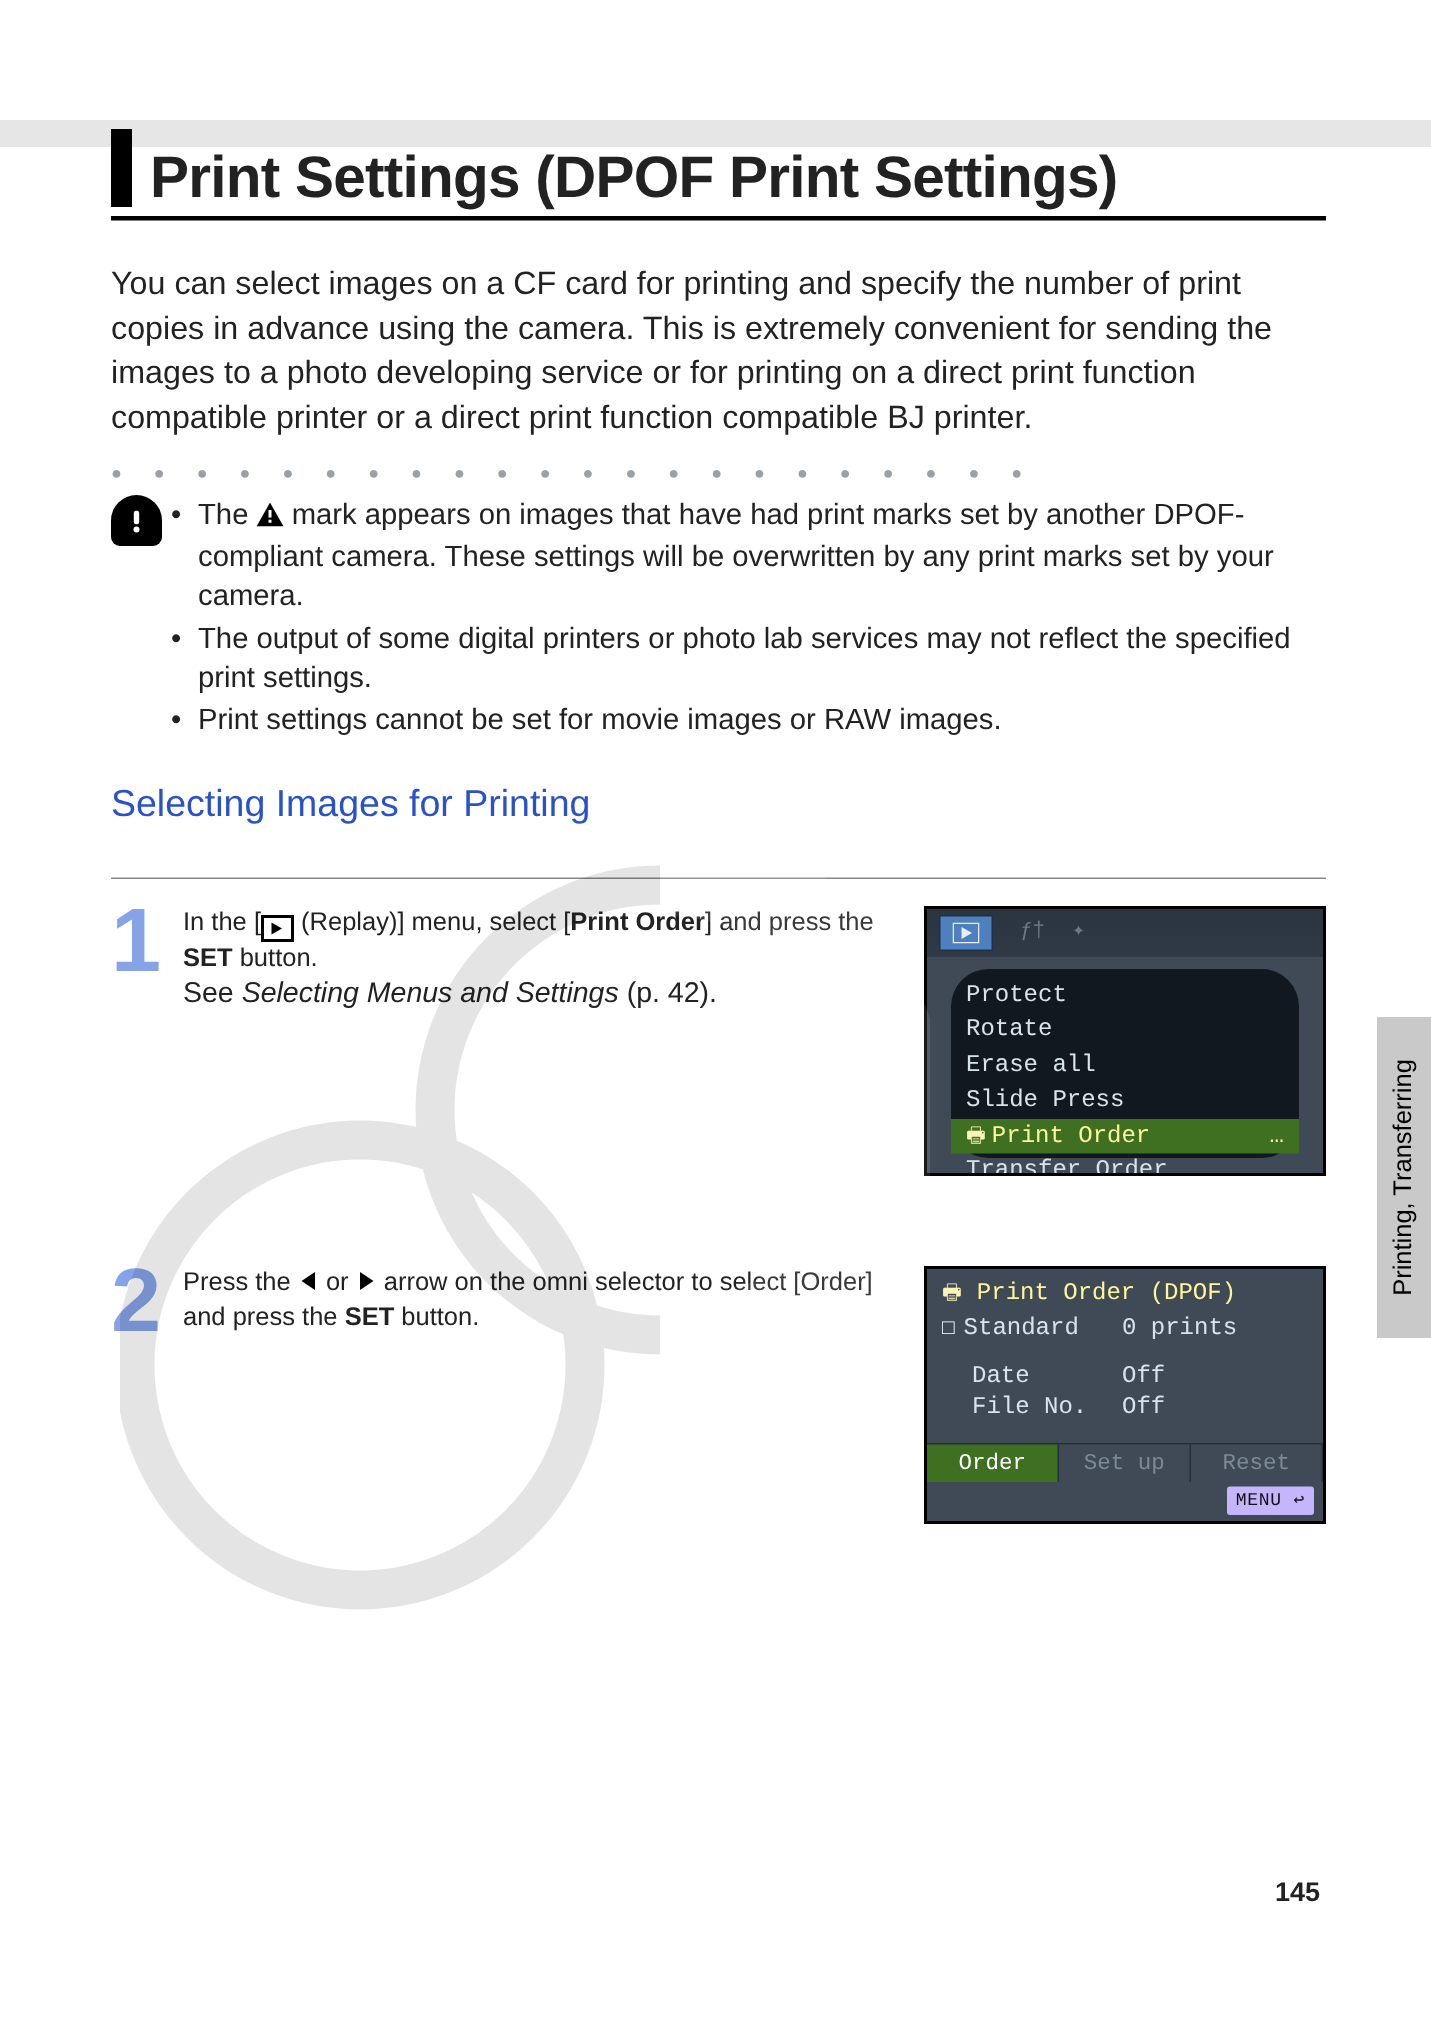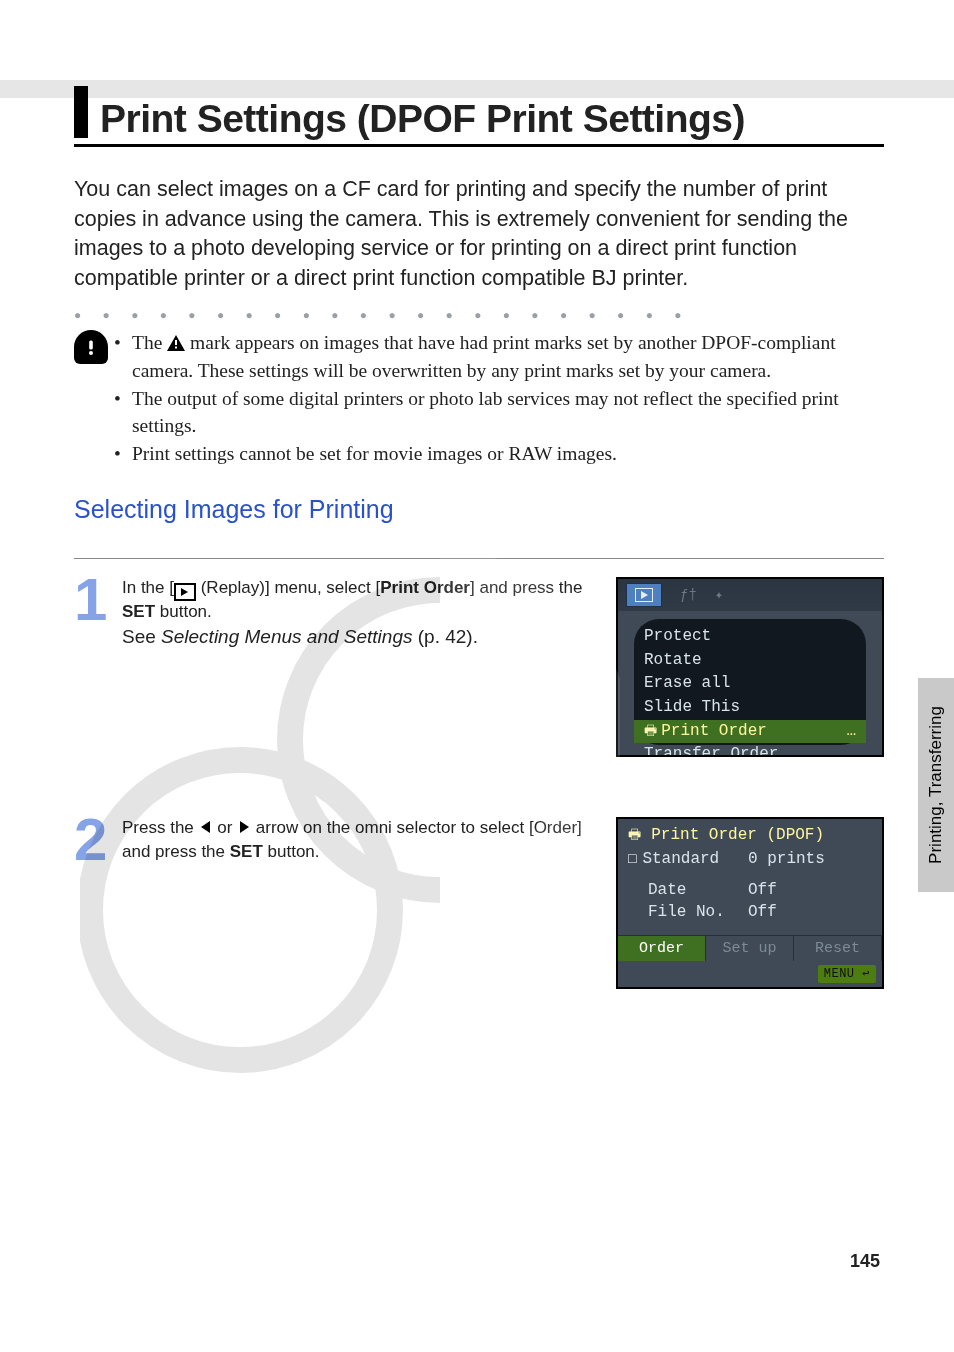--- a/index.html
+++ b/index.html
@@ -10,21 +10,21 @@
   .title-band { background: #e6e6e6; height: 18px; margin: 0 -70px 0 -74px; }
   .title-row { display: flex; align-items: flex-end; border-bottom: 3px solid #000; padding: 0 0 6px 0; margin-top: -2px; }
   .title-left-block { width: 14px; height: 52px; background: #000; margin-right: 12px; align-self: flex-start; margin-top: -10px; }
   .title-text { font-size: 39px; font-weight: 800; letter-spacing: -0.5px; line-height: 1.0; padding-top: 2px; }
 
   
   .intro { font-size: 21.5px; line-height: 1.38; margin-top: 28px; font-weight: 300; }
   .dots-row { margin-top: 14px; letter-spacing: 9px; color: #9aa0a6; font-size: 12px; }
 
   
-  .warn-row { display: flex; margin-top: 8px; font-family: Liberation Serif, serif; }
+  .warn-row { display: flex; margin-top: 8px; }
   .warn-icon-col { width: 40px; flex: 0 0 40px; }
   .warn-icon { width: 34px; height: 34px; background: #000; border-radius: 17px 17px 6px 6px / 17px 17px 6px 6px; position: relative; display: flex; align-items: center; justify-content: center; }
   .warn-icon svg { display: block; }
   .warn-list { flex: 1; font-size: 19.5px; line-height: 1.35; font-weight: 300; }
   .warn-list li { list-style: none; position: relative; padding-left: 18px; margin-bottom: 2px; }
   .warn-list li::before { content: "•"; position: absolute; left: 0; top: 0; }
   .tri-inline { display: inline-block; vertical-align: -2px; }
 
   
   .section-h { color: #2a52c8; font-size: 25px; font-weight: 400; margin-top: 26px; }
@@ -57,21 +57,21 @@
 
   .cam2-title { color:#fff59a; padding:6px 10px 2px 10px; display:flex; align-items:flex-start; gap:6px; }
   .cam2-row { padding:0 10px; display:flex; }
   .cam2-row .k { width:120px; }
   .cam2-row .v { flex:1; }
   .cam2-row.std .k::before { content:"\25A1"; margin-right:6px; color:#fff; font-size:14px; }
   .cam2-buttons { position:absolute; left:0; right:0; bottom:26px; display:flex; height:26px; }
   .cam2-buttons .btn { flex:1; text-align:center; font-size:15px; line-height:26px; border-top:1px solid #26303a; border-right:1px solid #26303a; }
   .cam2-buttons .btn.sel { background:#3f6f20; color:#fff; }
   .cam2-buttons .btn.dim { color:#7d8a96; }
-  .cam2-menu { position:absolute; right:6px; bottom:4px; background:#4d7c0f; color:#111; font-size:12px; padding:1px 6px; border-radius:2px; letter-spacing:0.5px; }
+  .cam2-menu { position:absolute; right:6px; bottom:4px; background:#c4b5fd; color:#111; font-size:12px; padding:1px 6px; border-radius:2px; letter-spacing:0.5px; }
   .cam2-menu::after { content:" \21A9"; }
   .cam2-printicon::before { content:"\1F5B6"; font-size:14px; margin-right:4px; color:#fff59a; filter: grayscale(0.3); }
 
   
   .side-tab { position:absolute; right:0; top:678px; width:36px; height:214px; background:#c9c9c9; display:flex; align-items:center; justify-content:center; }
   .side-tab span { display:block; transform: rotate(-90deg); transform-origin:center; white-space:nowrap; font-size:17px; font-weight:400; color:#000; }
   .page-num { position:absolute; right:74px; bottom:80px; font-size:18px; font-weight:700; }
   .page-num-bar { position:absolute; right:0; bottom:80px; width:56px; height:22px; background:#c9c9c9; z-index:-1; }
 
   
@@ -143,21 +143,21 @@
                 <path d="M6 3 L13 7 L6 11 Z" fill="#e8eef4"></path>
               </svg>
           </div>
           <span class="tab-dim">ƒ†</span>
           <span class="tab-dim">✦</span>
         </div>
         <div class="menu-body">
           <div class="menu-item">Protect</div>
           <div class="menu-item">Rotate</div>
           <div class="menu-item">Erase all</div>
-          <div class="menu-item">Slide This</div>
+          <div class="menu-item">Slide Press</div>
           <div class="menu-item sel">
             <span class="cam2-printicon"></span><span>Print Order</span><span class="more">…</span>
           </div>
           <div class="menu-item">Transfer Order</div>
         </div>
       </div>
     </div>
 
     <div class="step-row">
       <div class="step-num">2</div>

